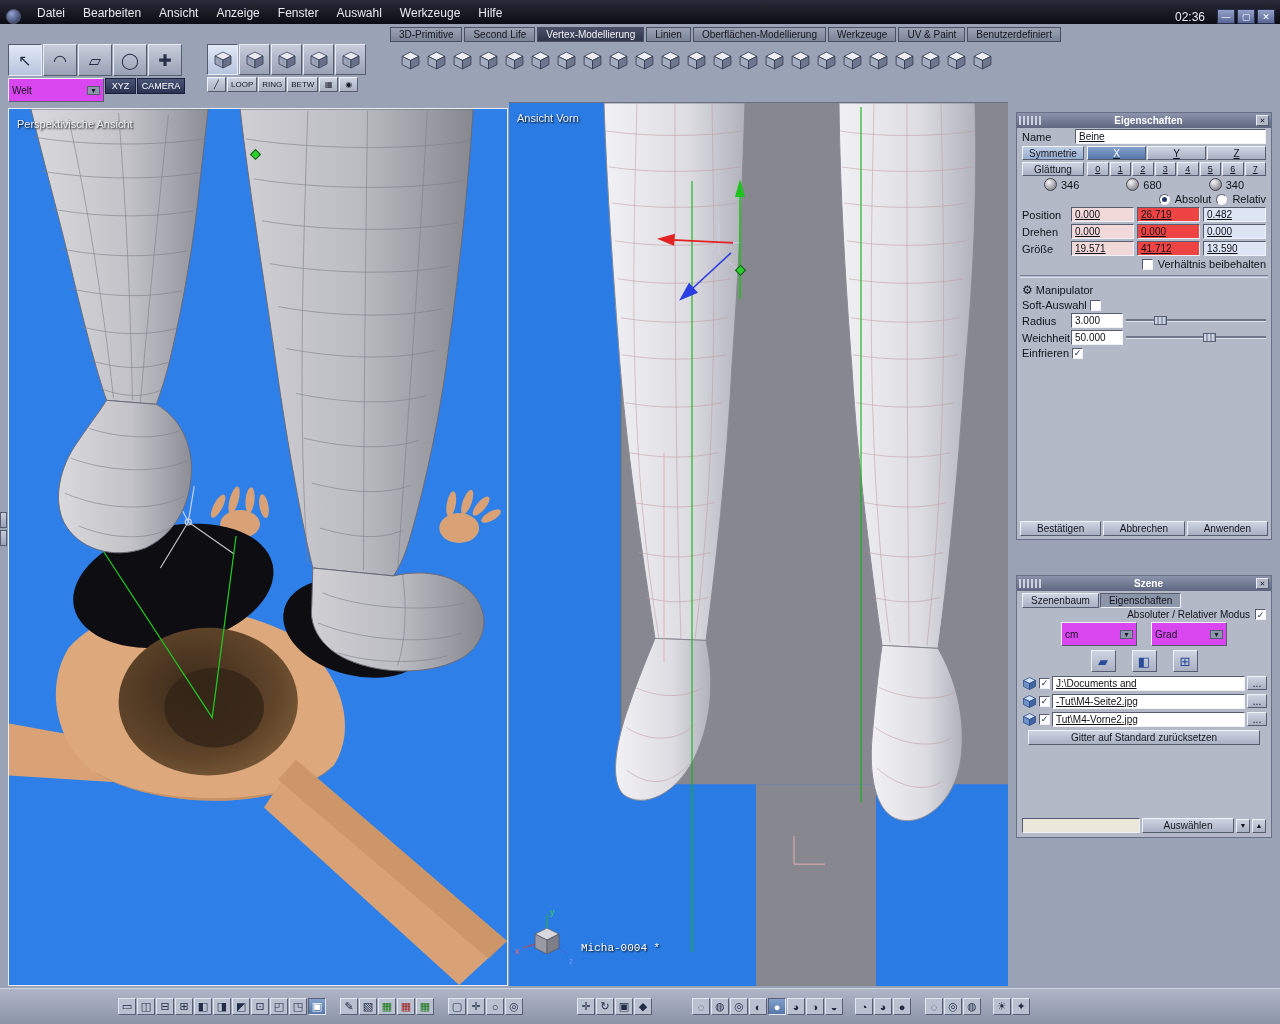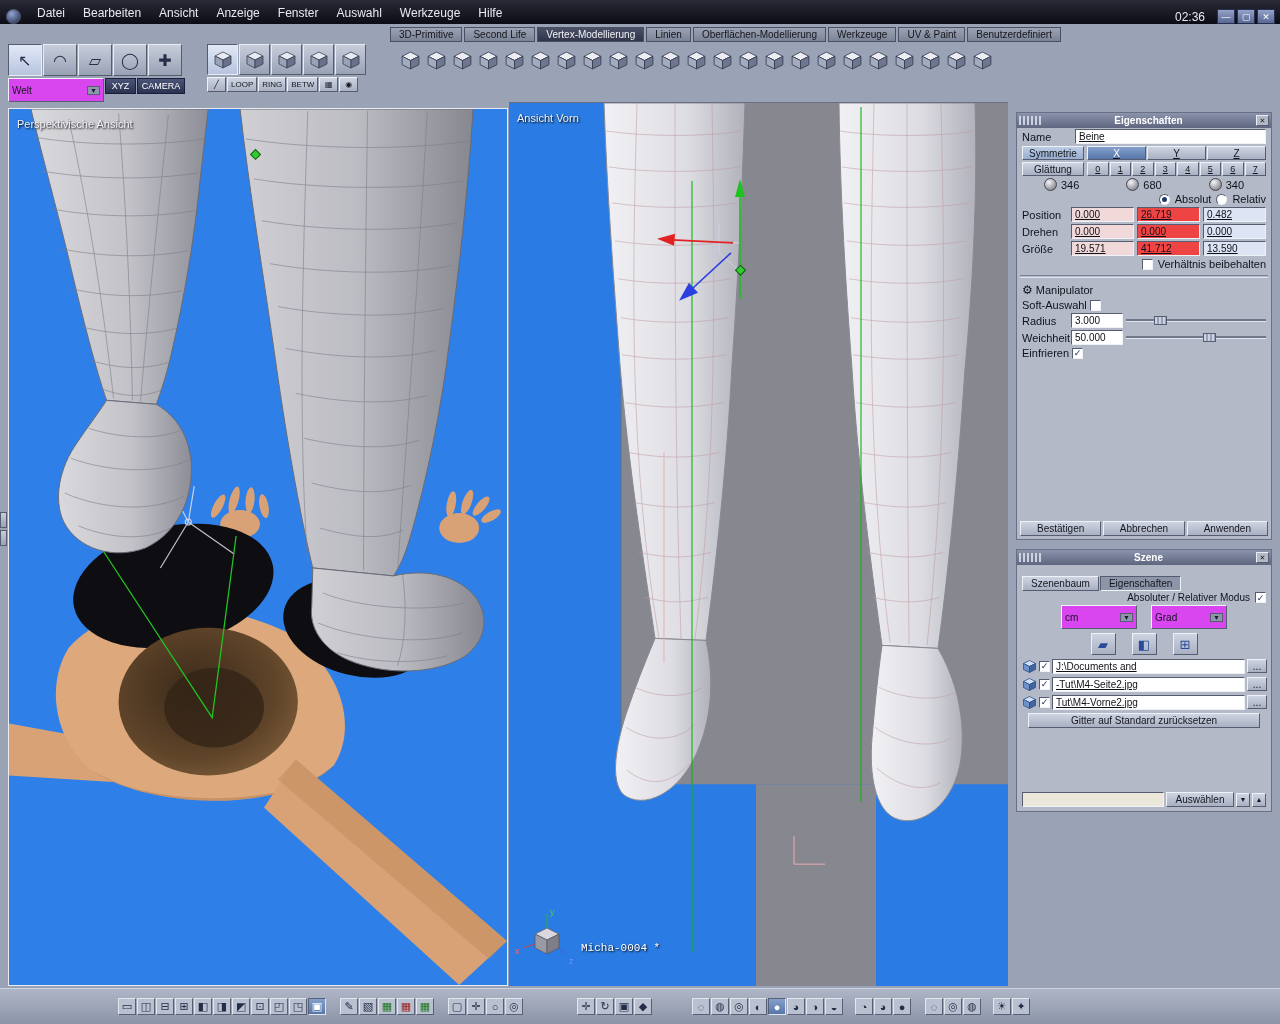--- a/index.html
+++ b/index.html
@@ -63,21 +63,21 @@
   .smooth-btn{flex:1;height:14px;font-size:9px;}
   .counts{justify-content:space-around;}
   .count-unit{display:flex;align-items:center;gap:4px;}
   .sep{height:3px;border-top:1px solid #79819a;border-bottom:1px solid #dde2ec;margin:4px 3px;}
   .slider{flex:1;height:9px;position:relative;}
   .slider .track{position:absolute;left:0;right:0;top:3px;height:3px;background:#6f7789;border-bottom:1px solid #e0e4ee;}
   .thumb{position:absolute;top:0;width:13px;height:9px;border:1px solid #565d70;background:repeating-linear-gradient(90deg,#ccd2e2 0 2px,#97a0b4 2px 4px);}
   .panel-actions{margin-top:auto;display:flex;gap:2px;padding:2px 3px 3px;}
   .action-btn{flex:1;height:15px;}
   
-  .scene-tabs{display:flex;gap:1px;padding:11px 5px 0;}
+  .scene-tabs{display:flex;gap:1px;padding:2px 5px 0;}
   .scene-tab{height:15px;padding:0 8px;}
   .scene-tab.active{background:#8d95a9;border-color:#565d70 #eef1f6 #eef1f6 #565d70;}
   .scene-icons{display:flex;justify-content:center;gap:16px;padding:3px 0 2px;}
   .scene-icon-btn{width:25px;height:22px;font-size:13px;color:#2a4a9a;}
   .layer-row{display:flex;align-items:center;gap:2px;padding:1px 4px;}
   .layer-cube{width:16px;height:16px;flex:none;display:flex;align-items:center;justify-content:center;}
   .more-btn{width:20px;height:14px;flex:none;}
   .reset-btn{margin:2px 11px;height:15px;}
   .bottom-row{margin-top:auto;display:flex;gap:2px;padding:2px 5px 4px;align-items:center;}
   .beige-field{flex:1;height:15px;background:#ebe7da;border:1px solid;border-color:#565d70 #eef1f6 #eef1f6 #565d70;}
@@ -701,21 +701,21 @@
       <span>Einfrieren</span>
       <span class="checkbox checked"></span>
     </div>
     <div class="panel-actions">
       <span class="btn3d action-btn">Bestätigen</span>
       <span class="btn3d action-btn">Abbrechen</span>
       <span class="btn3d action-btn">Anwenden</span>
     </div>
   </div>
 
-  <div class="panel" style="top:549px;height:263px;">
+  <div class="panel" style="top:575px;height:263px;">
     <div class="panel-title">
       <span class="grip"></span>
       <span class="title-text">Szene</span>
       <span class="close-box">✕</span>
     </div>
     <div class="scene-tabs">
 
     <span class="btn3d scene-tab">Szenenbaum</span>
         <span class="btn3d scene-tab active">Eigenschaften</span>
       </div>
@@ -776,21 +776,21 @@
             </svg>
           </span>
           <span class="checkbox checked"></span>
           <span class="field flex1">Tut\M4-Vorne2.jpg</span>
           <span class="btn3d more-btn">...</span>
         </div>
       </div>
     <span class="btn3d reset-btn">Gitter auf Standard zurücksetzen</span>
     <div class="bottom-row">
       <span class="beige-field"></span>
-      <span class="btn3d" style="width:68px;height:15px;">Auswählen</span>
+      <span class="btn3d" style="width:92px;height:15px;">Auswählen</span>
       <span class="btn3d spin-btn">▼</span>
       <span class="btn3d spin-btn">▲</span>
     </div>
   </div>
 
 
   <div class="bottom-toolbar">
     <div class="bt-group" style="margin-left:118px;">
 
     <span class="bt-btn">▭</span>

